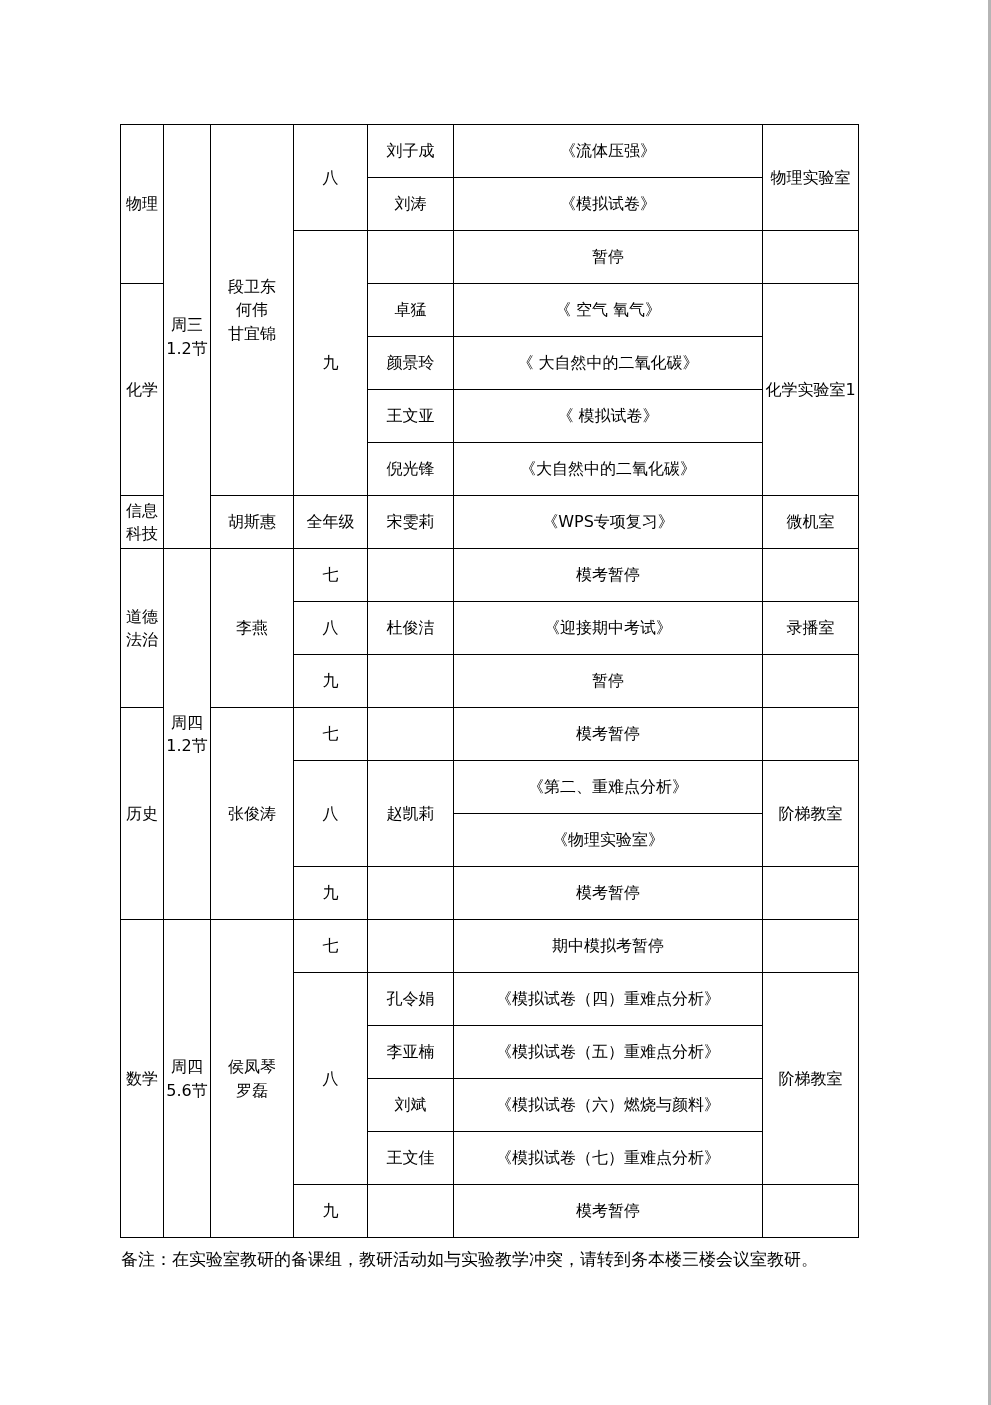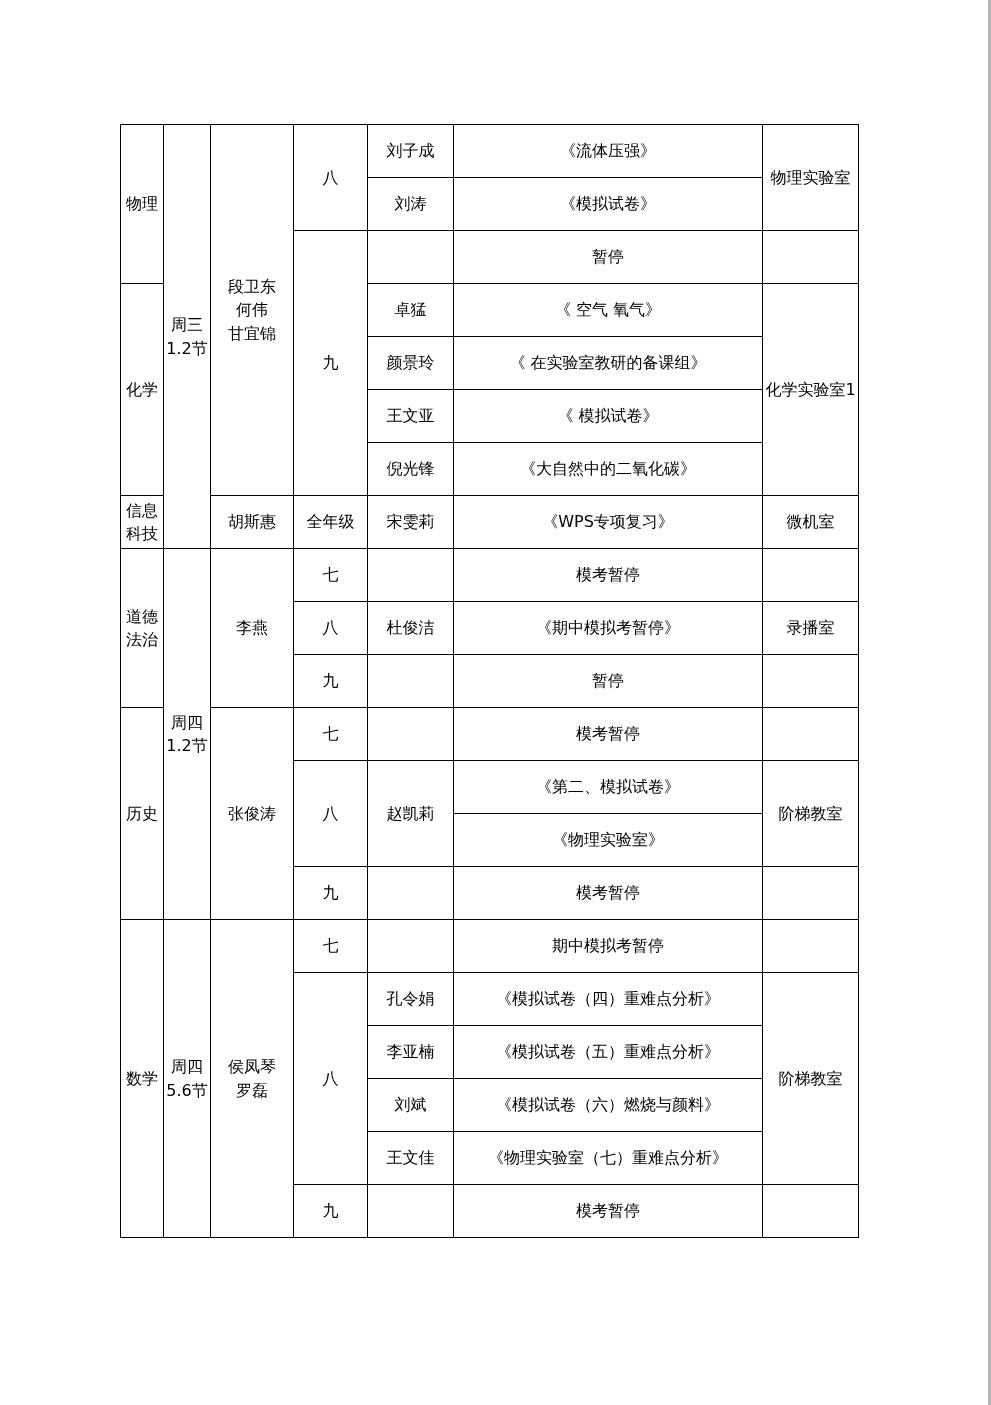--- a/index.html
+++ b/index.html
@@ -89,21 +89,21 @@
         <td></td>
       </tr>
       <tr>
         <td rowspan="4">化学</td>
         <td>卓猛</td>
         <td>《 空气 氧气》</td>
         <td rowspan="4">化学实验室1</td>
       </tr>
       <tr>
         <td>颜景玲</td>
-        <td>《 在实验室教研的备课组》</td>
+        <td>《 大自然中的二氧化碳》</td>
       </tr>
       <tr>
         <td>王文亚</td>
         <td>《 模拟试卷》</td>
       </tr>
       <tr>
         <td>倪光锋</td>
         <td>《大自然中的二氧化碳》</td>
       </tr>
       <tr>
@@ -122,41 +122,41 @@
 1.2节</td>
         <td rowspan="3">李燕</td>
         <td>七</td>
         <td></td>
         <td>模考暂停</td>
         <td></td>
       </tr>
       <tr>
         <td>八</td>
         <td>杜俊洁</td>
-        <td>《期中模拟考暂停》</td>
+        <td>《迎接期中考试》</td>
         <td>录播室</td>
       </tr>
       <tr>
         <td>九</td>
         <td></td>
         <td>暂停</td>
         <td></td>
       </tr>
       <tr>
         <td rowspan="4">历史</td>
         <td rowspan="4">张俊涛</td>
         <td>七</td>
         <td></td>
         <td>模考暂停</td>
         <td></td>
       </tr>
       <tr>
         <td rowspan="2">八</td>
         <td rowspan="2">赵凯莉</td>
-        <td>《第二、模拟试卷》</td>
+        <td>《第二、重难点分析》</td>
         <td rowspan="2">阶梯教室</td>
       </tr>
       <tr>
         <td>《物理实验室》</td>
       </tr>
       <tr>
         <td>九</td>
         <td></td>
         <td>模考暂停</td>
         <td></td>
@@ -181,26 +181,27 @@
       <tr>
         <td>李亚楠</td>
         <td>《模拟试卷（五）重难点分析》</td>
       </tr>
       <tr>
         <td>刘斌</td>
         <td>《模拟试卷（六）燃烧与颜料》</td>
       </tr>
       <tr>
         <td>王文佳</td>
-        <td>《物理实验室（七）重难点分析》</td>
+        <td>《模拟试卷（七）重难点分析》</td>
       </tr>
       <tr>
         <td>九</td>
         <td></td>
         <td>模考暂停</td>
         <td></td>
       </tr>
     </tbody>
   </table>
 
+  <div class="note">备注：在实验室教研的备课组，教研活动如与实验教学冲突，请转到务本楼三楼会议室教研。</div>
 
   <div class="edge-right"></div>
 </div>
 
 </body></html>

